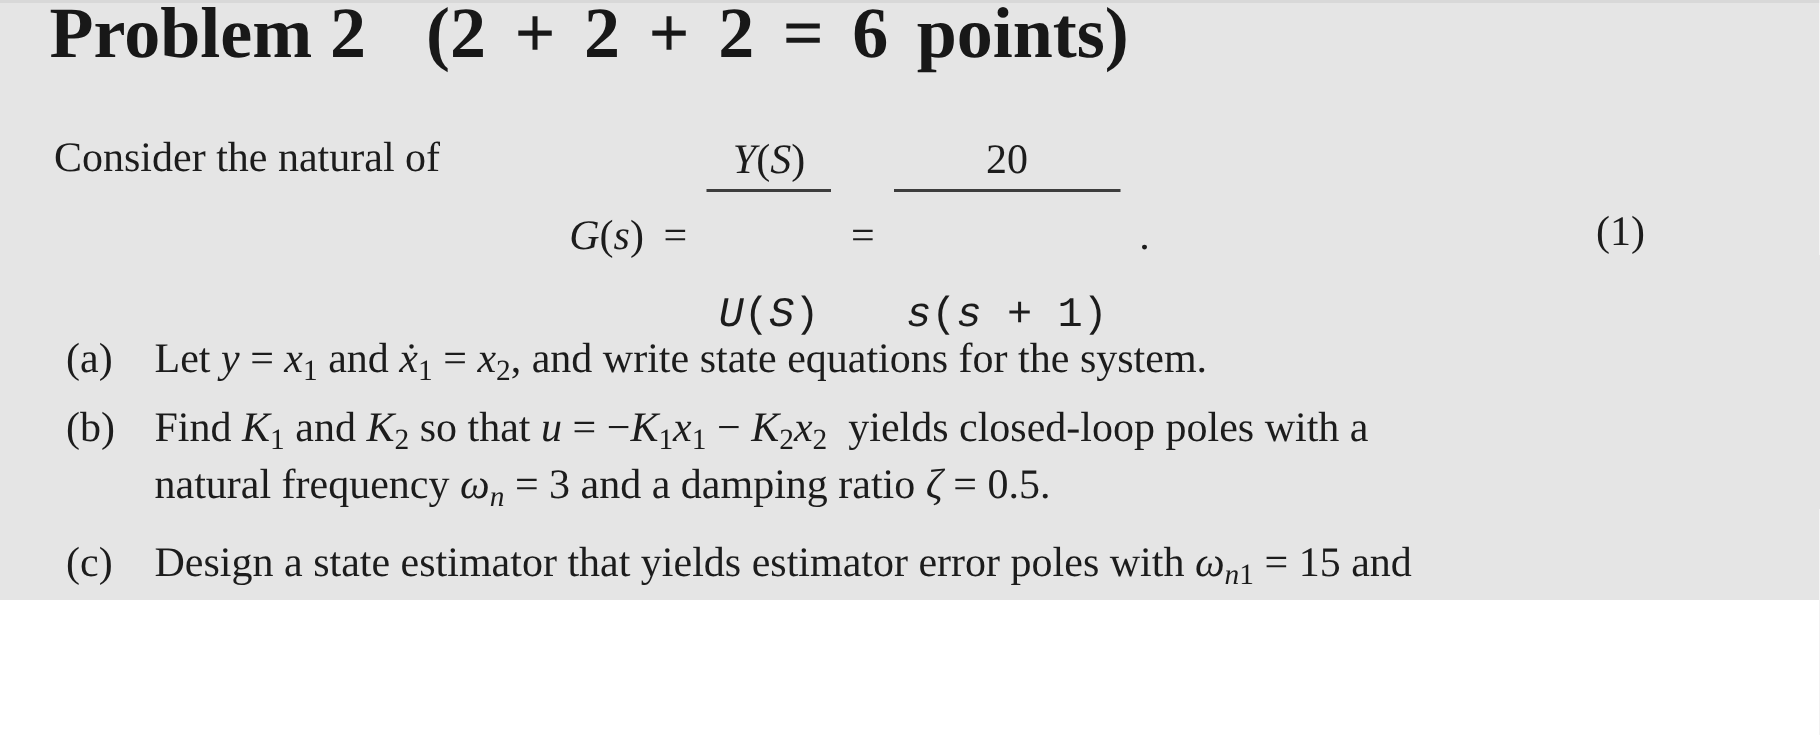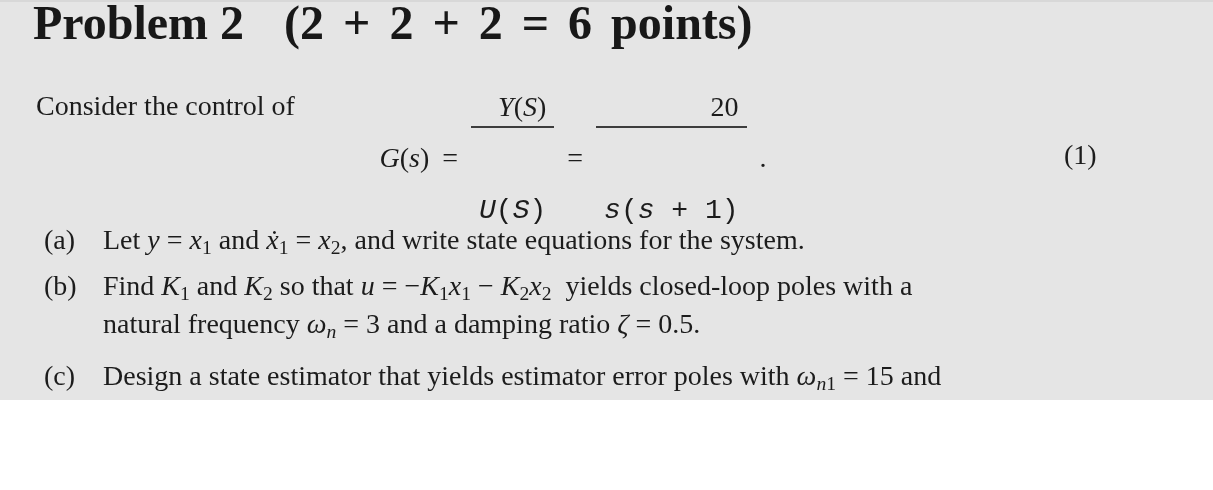--- a/index.html
+++ b/index.html
@@ -44,21 +44,21 @@
     left: 33px;
     width: 1080px;
     height: 78px;
     display: flex;
     align-items: center;
     justify-content: center;
     gap: 13px;
     font-size: 28px;
     white-space: pre;
   }
-  .frac { display: inline-block; text-align: right; }
+  .frac { display: inline-block; text-align: center; }
   .frac .num {
     display: block;
     padding: 2px 8px 3px;
     border-bottom: 2px solid #3d3d3d;
     line-height: 32px;
   }
   .frac .den {
     display: block;
     padding: 3px 8px 0;
     line-height: 32px;
@@ -90,21 +90,21 @@
 <body>
 
 <div class="page">
   <div class="top-line"></div>
 
   <div class="heading">
     <span class="title">Problem 2</span>
     <span class="points">(2 + 2 + 2 = 6 points)</span>
   </div>
 
-  <div class="intro">Consider the control of</div>
+  <div class="intro">Consider the natural of</div>
 
   <div class="equation-row">
     <span><span class="m-i">G</span><span>(</span><span class="m-i">s</span><span>)</span></span>
     <span>=</span>
     <span class="frac">
       <span class="num"><span class="m-i">Y</span><span>(</span><span class="m-i">S</span><span>)</span></span>
       <span class="den"><span class="m-i">U</span><span>(</span><span class="m-i">S</span><span>)</span></span>
     </span>
     <span>=</span>
     <span class="frac">

